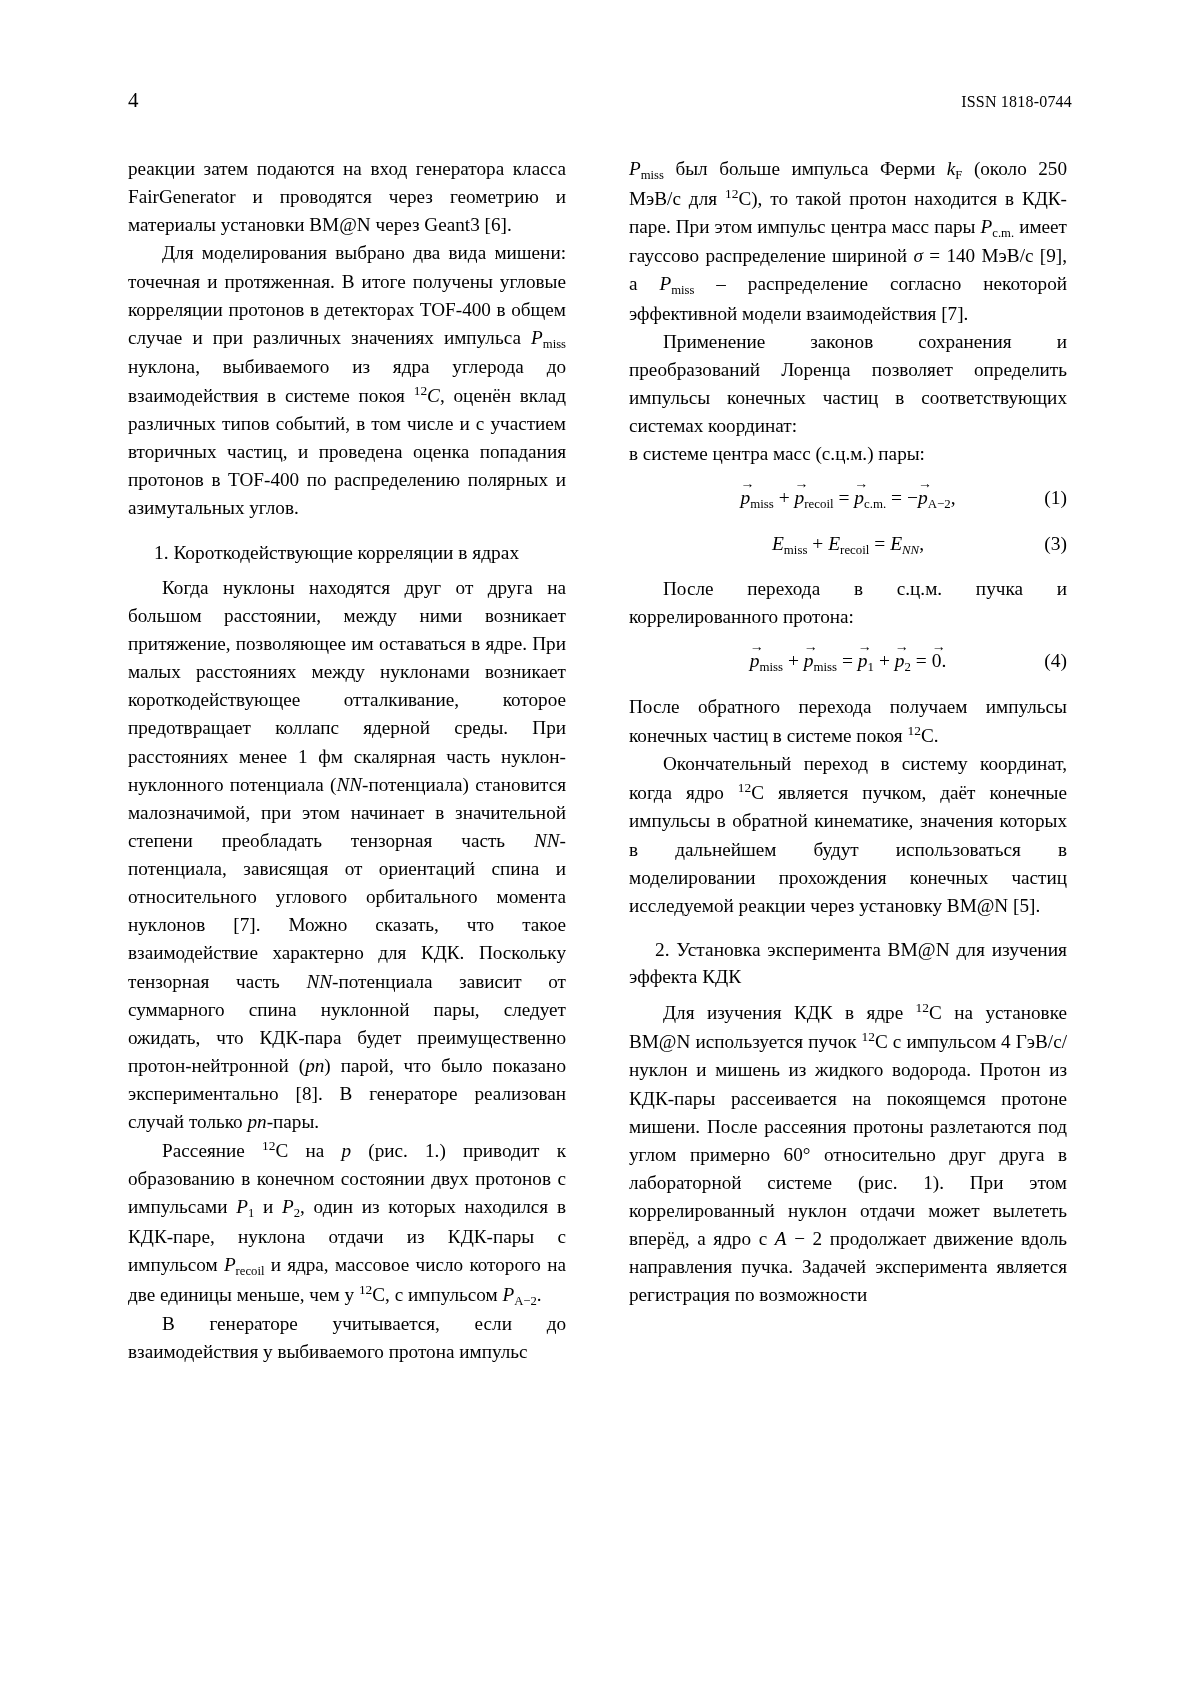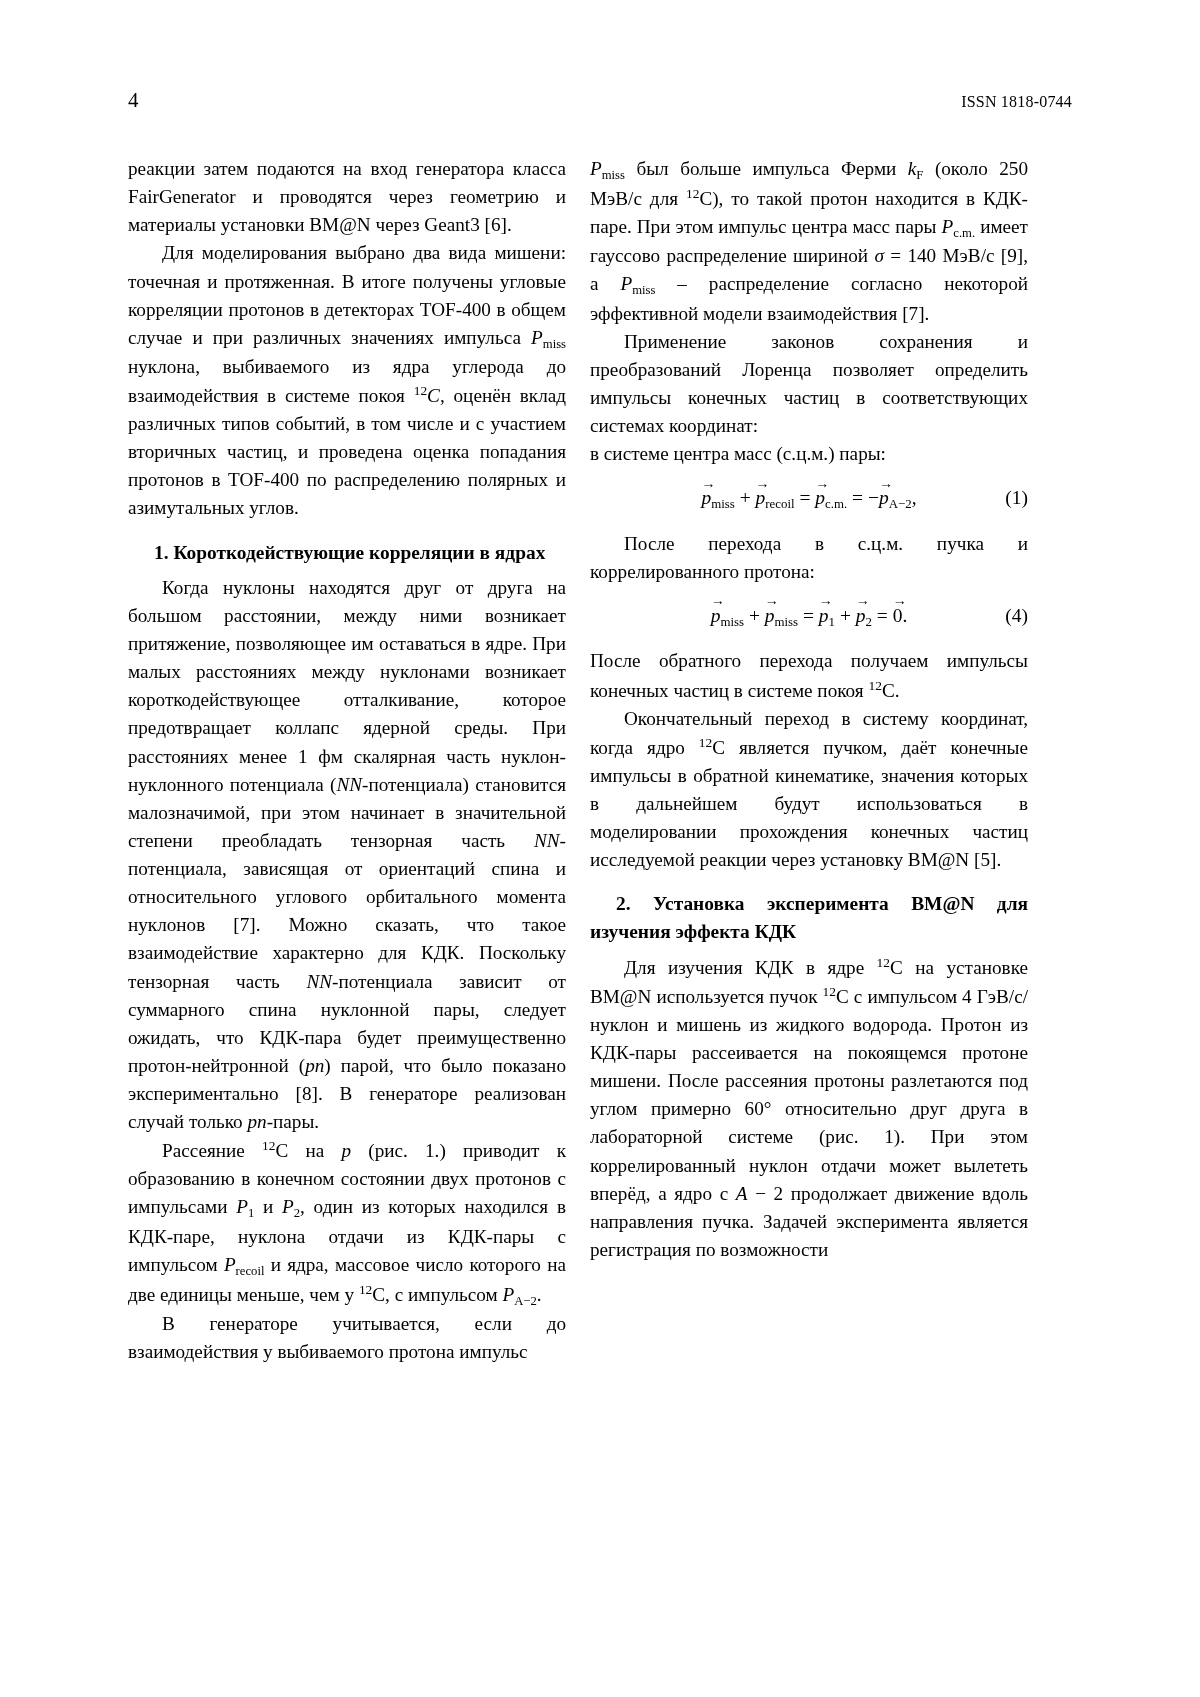--- a/index.html
+++ b/index.html
@@ -29,39 +29,39 @@
   }
   .header .page-num {
     font-size: 21px;
   }
   .header .issn {
     font-size: 16px;
     letter-spacing: 0.2px;
   }
   .columns {
     display: flex;
-    gap: 24px;
+    gap: 63px;
   }
   .col {
     width: 438px;
     font-size: 19.2px;
     line-height: 1.465;
     text-align: justify;
     text-justify: inter-word;
     hyphens: none;
   }
   p {
     margin: 0;
   }
   p.indent {
     text-indent: 34px;
   }
   h2.section {
     font-size: 19.4px;
-    font-weight: bold;
+    font-weight: normal;
     margin: 16px 0 8px 0;
     text-align: justify;
     line-height: 1.4;
     text-indent: 26px;
   }
   .eq {
     display: flex;
     align-items: baseline;
     justify-content: center;
     margin: 16px 0 16px 0;
@@ -145,20 +145,26 @@
         <span class="body">
           <span class="vec"><span class="arr">→</span><i>p</i></span><span class="sub roman">miss</span> +
           <span class="vec"><span class="arr">→</span><i>p</i></span><span class="sub roman">recoil</span> =
           <span class="vec"><span class="arr">→</span><i>p</i></span><span class="sub roman">c.m.</span> =
           −<span class="vec"><span class="arr">→</span><i>p</i></span><span class="sub roman">A−2</span>,
         </span>
         <span class="num">(1)</span>
       </div>
 
 
+      <div class="eq">
+        <span class="body">
+          <i>E</i><span class="sub roman">miss</span> + <i>E</i><span class="sub roman">recoil</span> = <i>E</i><span class="sub"><i>NN</i></span>,
+        </span>
+        <span class="num">(3)</span>
+      </div>
 
 
       <p class="indent">После перехода в с.ц.м. пучка и коррелированного протона:</p>
 
       <div class="eq">
         <span class="body">
           <span class="vec"><span class="arr">→</span><i>p</i></span><span class="sub roman">miss</span> +
           <span class="vec"><span class="arr">→</span><i>p</i></span><span class="sub roman">miss</span> =
           <span class="vec"><span class="arr">→</span><i>p</i></span><span class="sub roman">1</span> +
           <span class="vec"><span class="arr">→</span><i>p</i></span><span class="sub roman">2</span> =

